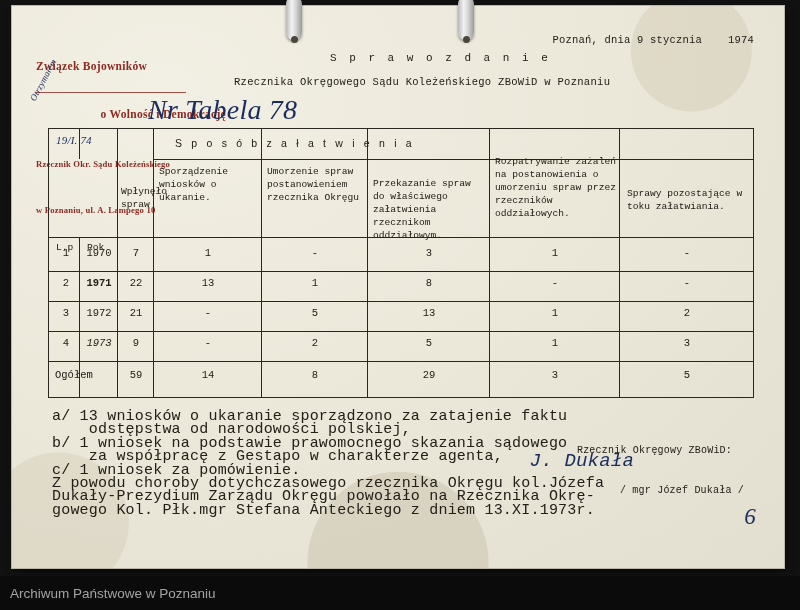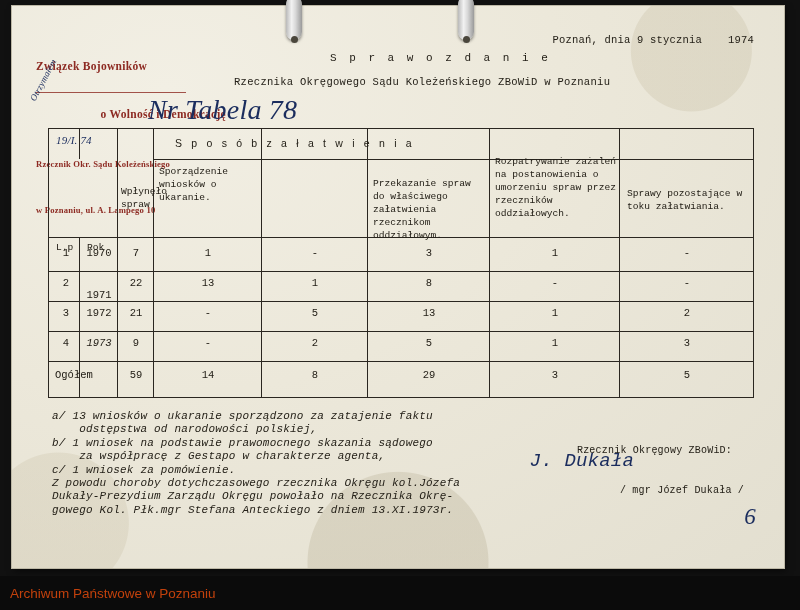--- a/index.html
+++ b/index.html
@@ -169,42 +169,41 @@
     font-size: 10.5px;
     color: #242018;
     text-align: center;
     white-space: pre;
   }
   .cell.sum { font-size: 10.5px; }
 
   
   #notes {
     left: 40px; top: 404px;
-    font-size: 11px;
+    font-size: 15px;
     line-height: 13.4px;
-    font-style: italic;
   }
   #signblock {
     right: 52px; top: 430px;
     font-size: 10px;
     line-height: 30px;
     text-align: center;
   }
   #signname {
     right: 40px; top: 478px;
     font-size: 10px;
   }
 
   
   #bottombar {
     position: absolute;
     left: 0; bottom: 0;
     width: 800px; height: 34px;
     background: #0b0b0b;
-    color: #c2410c;
+    color: #a3a3a3;
     font-family: "Liberation Sans", sans-serif;
     font-size: 13.5px;
     display: flex;
     align-items: center;
     padding-left: 10px;
     box-sizing: border-box;
   }
 </style>
 </head>
 <body>
@@ -249,35 +248,36 @@
       <div class="hline" style="top:172px;"></div>
       <div class="hline" style="top:202px;"></div>
       <div class="hline" style="top:232px;"></div>
 
       <div class="span-title" style="left:126px; top:8px;">S p o s ó b   z a ł a t w i e n i a</div>
 
       <div class="cellhdr" style="left:7px;  top:112px; width:26px;">L.p</div>
       <div class="cellhdr" style="left:38px; top:112px; width:30px;">Rok</div>
       <div class="cellhdr" style="left:72px; top:56px;  width:40px; line-height:13px;">Wpłynęło spraw</div>
       <div class="cellhdr" style="left:110px; top:36px; width:98px;">Sporządzenie wniosków o ukaranie.</div>
+      <div class="cellhdr" style="left:218px; top:36px; width:96px;">Umorzenie spraw postanowieniem rzecznika Okręgu</div>
       <div class="cellhdr" style="left:324px; top:48px; width:112px;">Przekazanie spraw do właściwego załatwienia rzecznikom oddziałowym.</div>
       <div class="cellhdr" style="left:446px; top:26px; width:122px;">Rozpatrywanie zażaleń na postanowienia o umorzeniu spraw przez rzeczników oddziałowych.</div>
       <div class="cellhdr" style="left:578px; top:58px; width:120px;">Sprawy pozostające w toku załatwiania.</div>
 
       <div class="cell" style="left:4px;  top:118px; width:26px;">1</div>
       <div class="cell" style="left:32px; top:118px; width:36px;">1970</div>
       <div class="cell" style="left:70px; top:118px; width:34px;">7</div>
       <div class="cell" style="left:106px; top:118px; width:106px;">1</div>
       <div class="cell" style="left:214px; top:118px; width:104px;">-</div>
       <div class="cell" style="left:320px; top:118px; width:120px;">3</div>
       <div class="cell" style="left:442px; top:118px; width:128px;">1</div>
       <div class="cell" style="left:572px; top:118px; width:132px;">-</div>
 
       <div class="cell" style="left:4px;  top:148px; width:26px;">2</div>
-      <div class="cell" style="left:32px; top:160px; width:36px;">1971</div>
+      <div class="cell" style="left:32px; top:148px; width:36px;font-weight:bold;">1971</div>
       <div class="cell" style="left:70px; top:148px; width:34px;">22</div>
       <div class="cell" style="left:106px; top:148px; width:106px;">13</div>
       <div class="cell" style="left:214px; top:148px; width:104px;">1</div>
       <div class="cell" style="left:320px; top:148px; width:120px;">8</div>
       <div class="cell" style="left:442px; top:148px; width:128px;">-</div>
       <div class="cell" style="left:572px; top:148px; width:132px;">-</div>
 
       <div class="cell" style="left:4px;  top:178px; width:26px;">3</div>
       <div class="cell" style="left:32px; top:178px; width:36px;">1972</div>
       <div class="cell" style="left:70px; top:178px; width:34px;">21</div>

